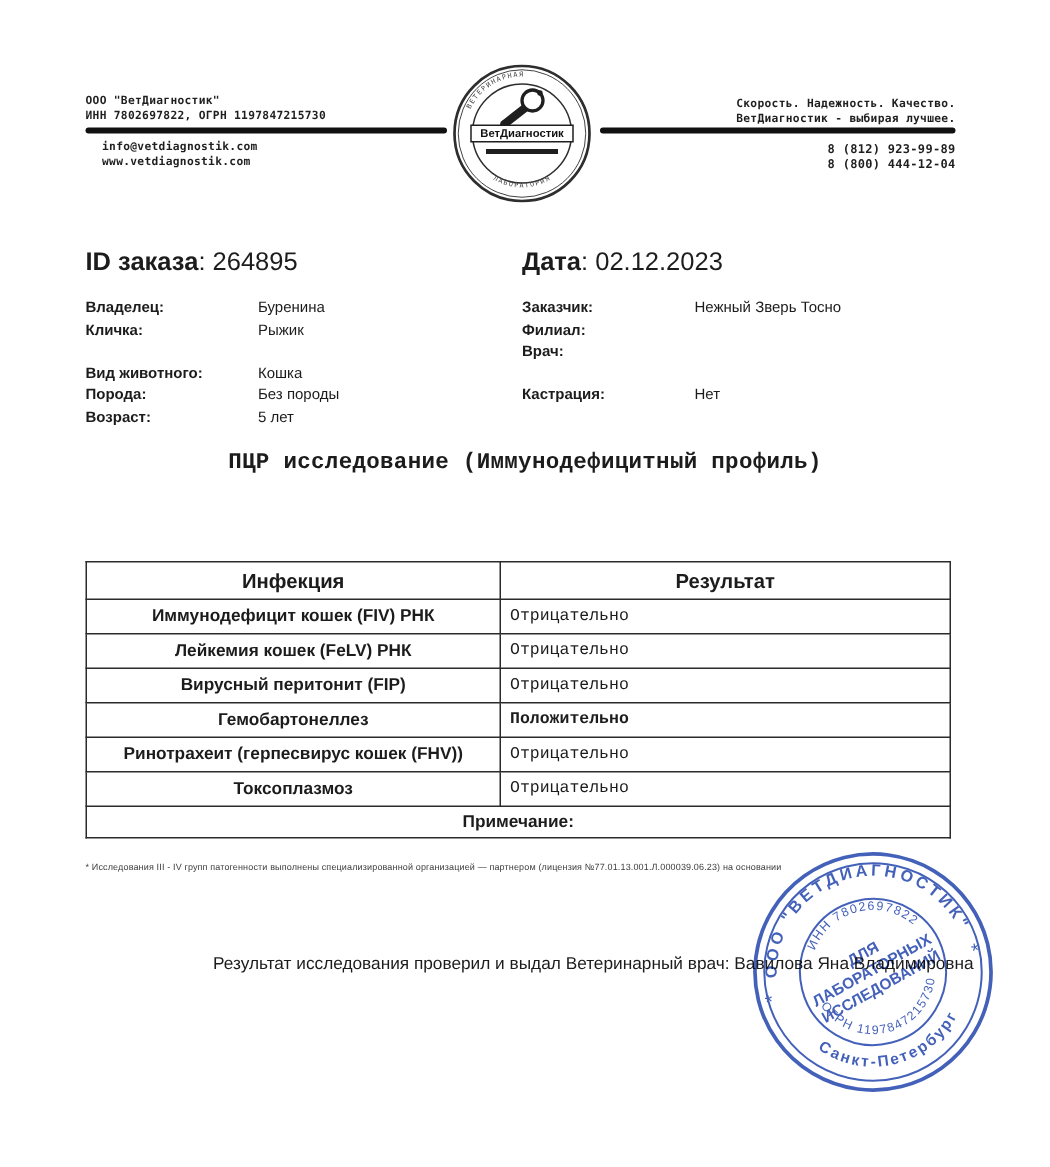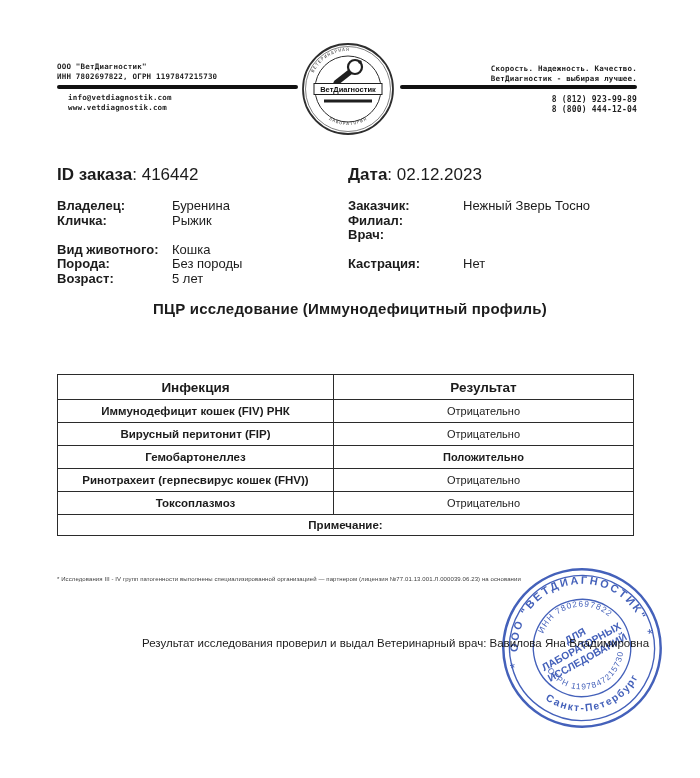--- a/index.html
+++ b/index.html
@@ -12,37 +12,37 @@
   .hdr-techno{
     font-family:"DejaVu Sans Mono",monospace;font-weight:bold;font-size:7.5px;
     line-height:9.5px;letter-spacing:.2px;color:#1f1f1f;white-space:nowrap;
   }
   .hdr-line{background:#111;height:4px;border-radius:2px;}
   .right-align{text-align:right;}
   
   .order-line{font-size:17px;white-space:nowrap;}
   .order-line b{font-weight:bold;}
   
-  .info-col{font-size:13px;line-height:14.5px;white-space:nowrap;}
+  .info-col{font-size:10px;line-height:14.5px;white-space:nowrap;}
   .info-row{display:flex;min-height:14.5px;}
   .info-row .lbl{font-weight:bold;width:115px;flex:0 0 115px;}
   .info-row .val{font-weight:normal;}
   
-  .rep-title{width:700px;text-align:center;font-size:15px;font-weight:bold;letter-spacing:.2px;}
+  .rep-title{width:700px;text-align:center;font-size:15px;font-weight:bold;letter-spacing:.2px;font-family:Liberation Mono, monospace;}
   
   table.results{border-collapse:collapse;width:577px;table-layout:fixed;margin-top:48px;}
   table.results td,table.results th{
     border:1px solid #2b2b2b;padding:0 6px;vertical-align:middle;
   }
   table.results{border:1.5px solid #222;}
   th.head{font-size:13.5px;font-weight:bold;text-align:center;height:24px;border-bottom:2px solid #222;}
   td.mat{font-size:11px;text-align:left;height:36px;border-bottom:2px solid #222;}
   td.mat .b{font-weight:bold;white-space:pre-line;}
   td.inf{font-size:11.5px;font-weight:bold;text-align:center;height:22px;}
-  td.res{font-size:11px;font-weight:normal;text-align:center;height:22px;}
+  td.res{font-size:11px;font-weight:normal;height:22px;font-family:Liberation Mono, monospace;}
   td.res.positive{font-weight:bold;}
   td.note{font-size:11.5px;font-weight:bold;text-align:center;height:20px;}
   
   .footnote{font-size:6px;color:#3d3d3d;white-space:nowrap;letter-spacing:.1px;}
   .signature{font-size:11.5px;white-space:nowrap;}
   .signature .b{font-weight:normal;}
   
   .stamp{mix-blend-mode:multiply;opacity:.92;transform:rotate(-14deg);}
 </style>
 </head>
@@ -91,21 +91,21 @@
       <circle cx="36" cy="42" r="2.6" fill="#1f1f1f" stroke="none"></circle>
       <circle cx="60" cy="21" r="1.8" fill="#1f1f1f" stroke="none"></circle>
     </g>
 
     <rect x="14" y="42.5" width="68" height="11" fill="#ffffff" stroke="#1f1f1f" stroke-width="1"></rect>
     <text x="48" y="50.5" text-anchor="middle" font-size="7.5" font-weight="bold" font-family="Liberation Sans, sans-serif" fill="#111">ВетДиагностик</text>
     <line x1="24" y1="60" x2="72" y2="60" stroke="#1f1f1f" stroke-width="3.2"></line>
   </svg>
 
   <div class="abs order-line" style="left:57px;top:165px;">
-    <b>ID заказа</b><span>: 416442</span>
+    <b>ID заказа</b><span>: 264895</span>
   </div>
   <div class="abs order-line" style="left:348px;top:165px;">
     <b>Дата</b><span>: 02.12.2023</span>
   </div>
 
   <div class="abs info-col" style="left:57px;top:199px;width:290px;">
     <div class="info-row">
         <span class="lbl">Владелец:</span>
         <span class="val">Буренина</span>
       </div>
@@ -162,20 +162,24 @@
       </colgroup>
     <thead>
       <tr>
         <th class="head">Инфекция</th>
         <th class="head">Результат</th>
       </tr>
     </thead>
     <tbody>
       <tr>
           <td class="inf">Иммунодефицит кошек (FIV) РНК</td>
+          <td class="res">Отрицательно</td>
+        </tr>
+      <tr>
+          <td class="inf">Лейкемия кошек (FeLV) РНК</td>
           <td class="res">Отрицательно</td>
         </tr>
       <tr>
           <td class="inf">Вирусный перитонит (FIP)</td>
           <td class="res">Отрицательно</td>
         </tr>
       <tr>
           <td class="inf">Гемобартонеллез</td>
           <td class="res positive">Положительно</td>
         </tr>

